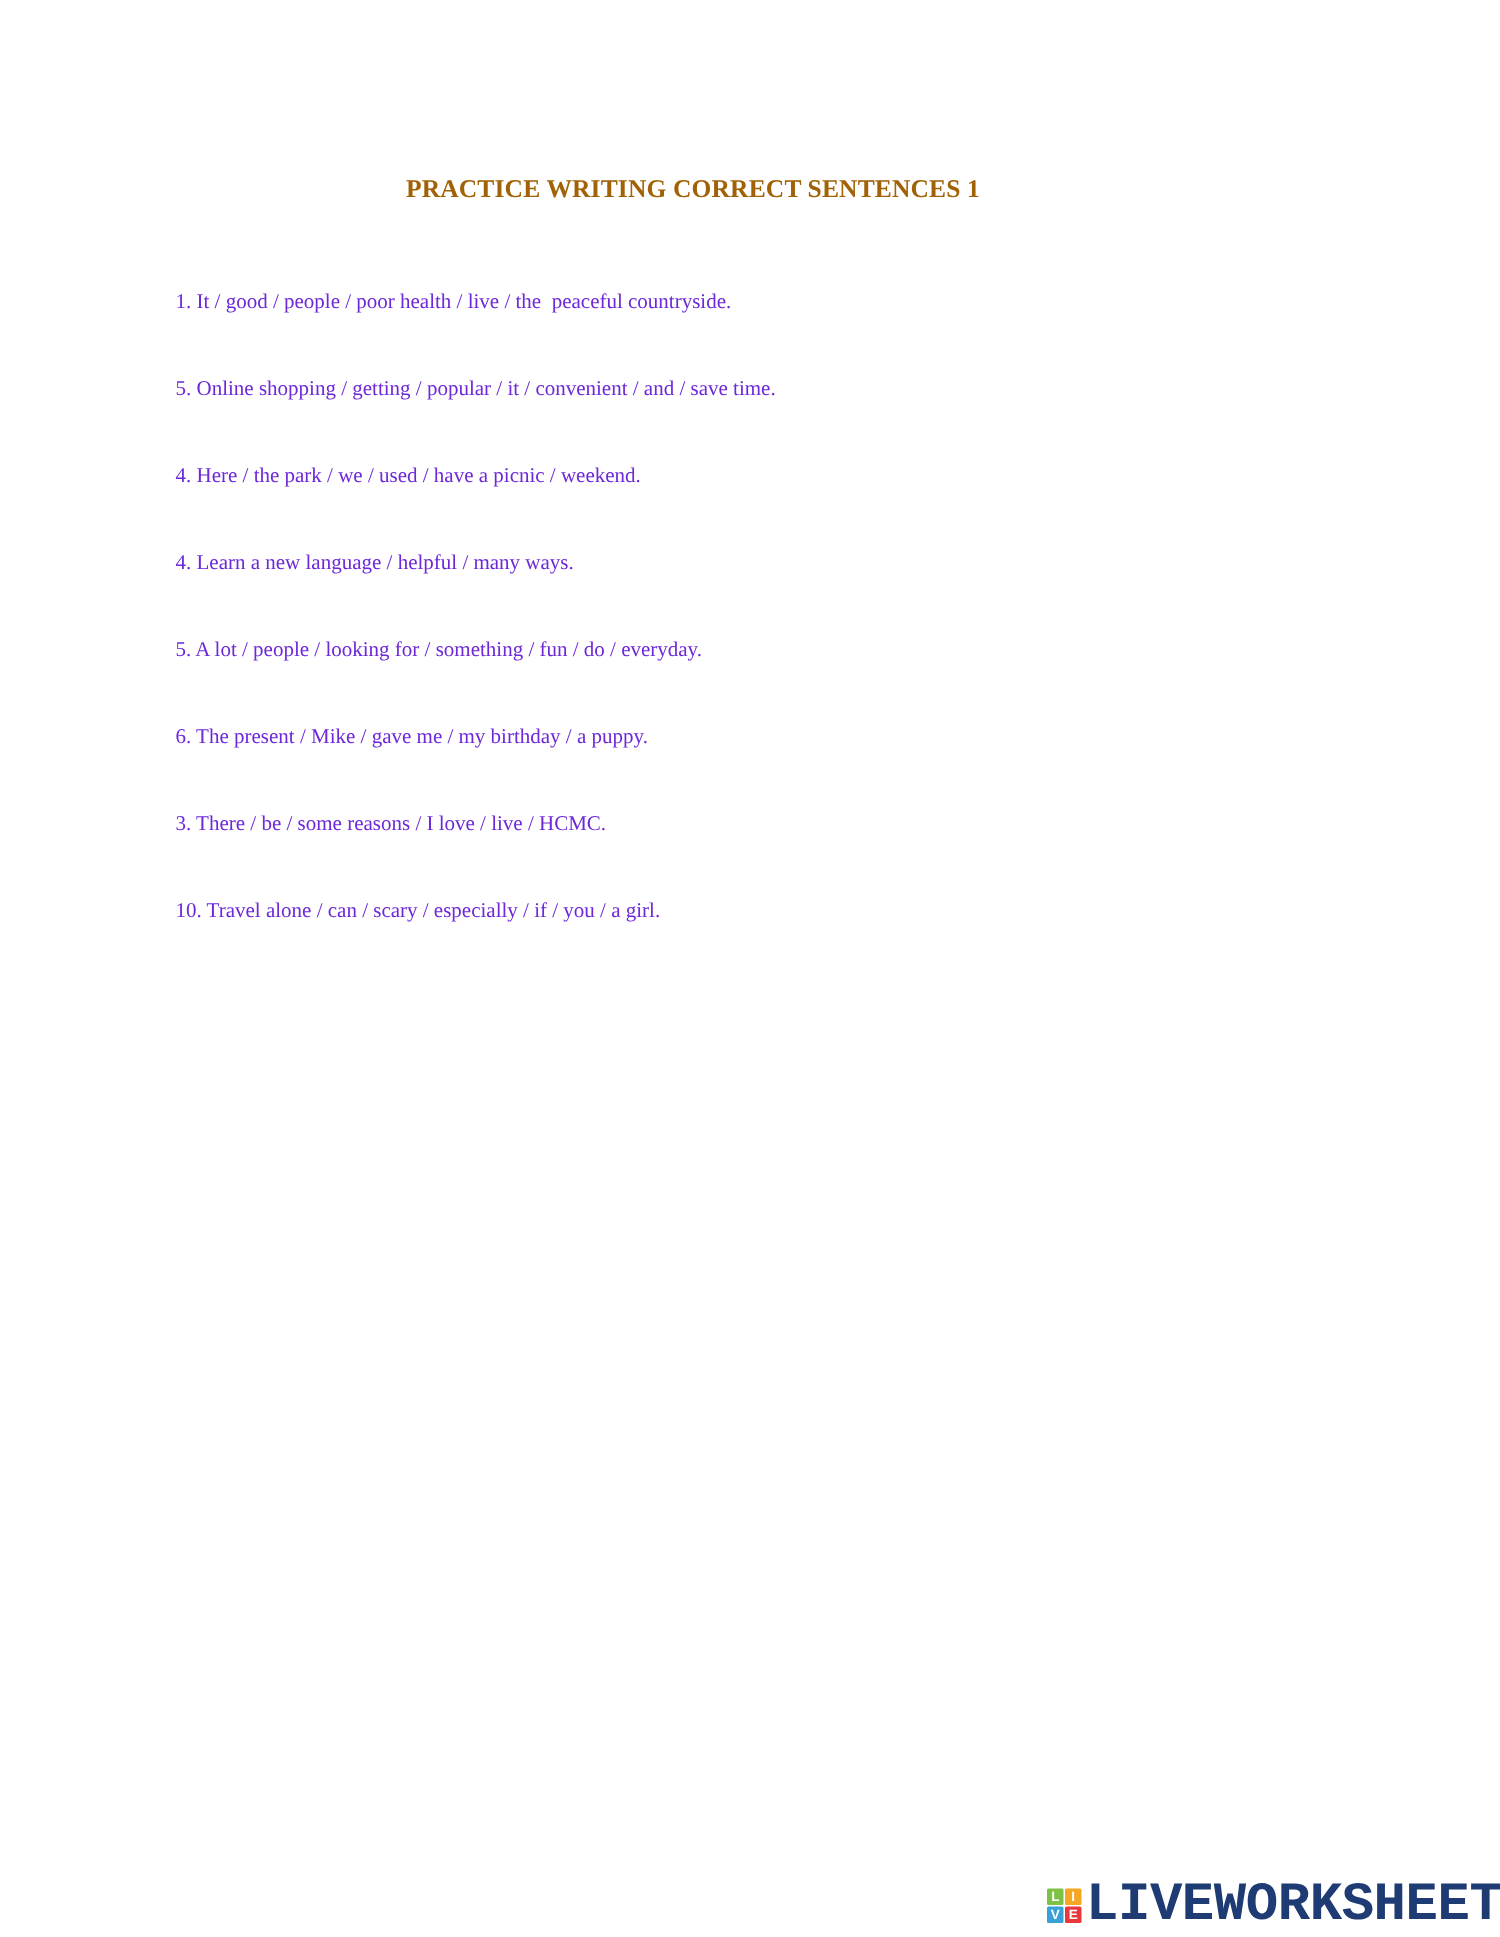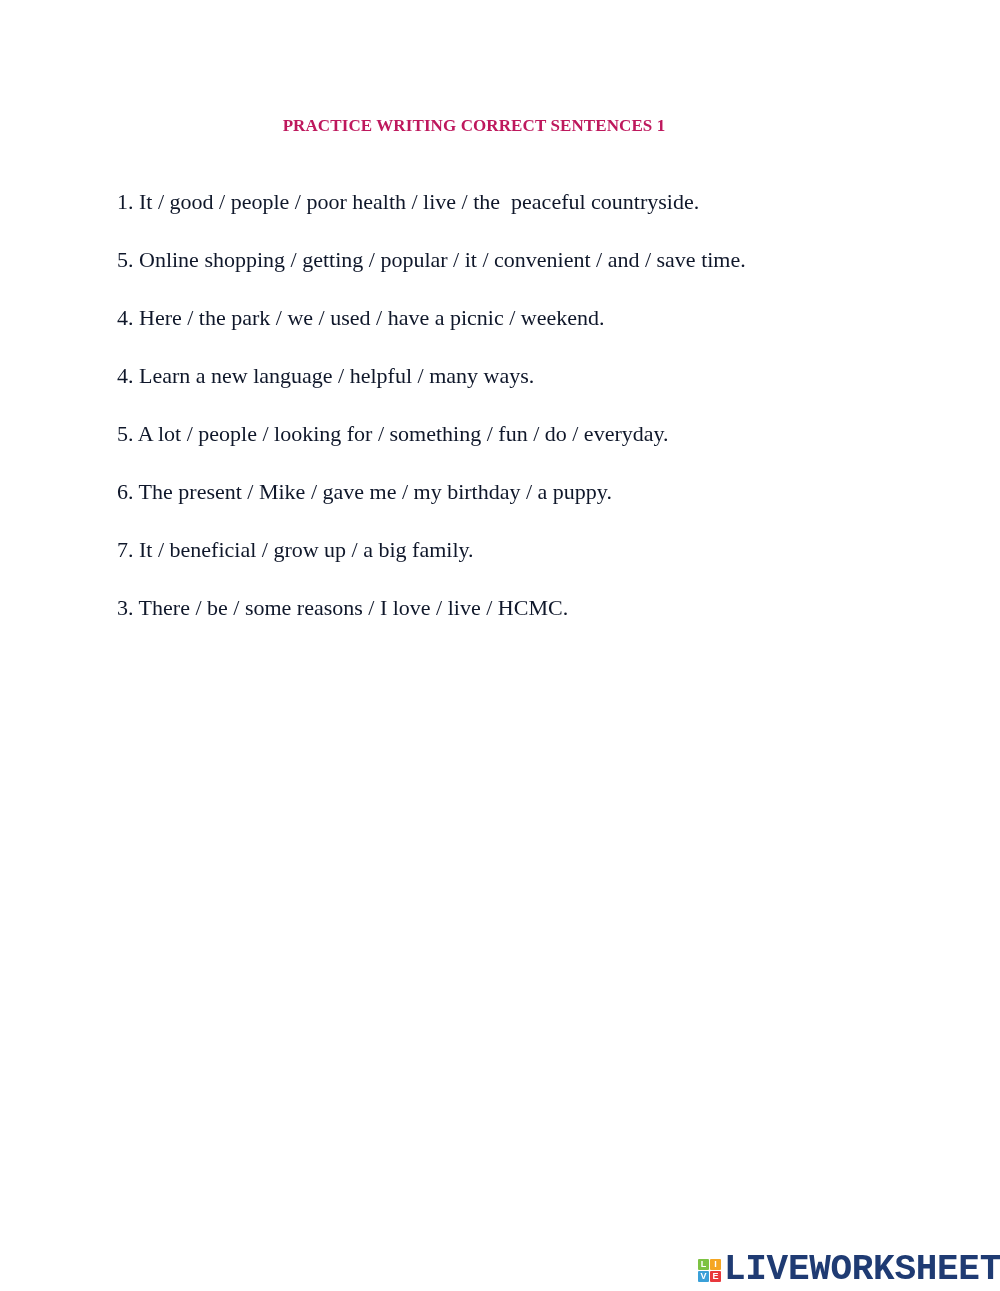--- a/index.html
+++ b/index.html
@@ -11,42 +11,42 @@
       width: 1000px;
       height: 1291px;
       position: relative;
       overflow: hidden;
       font-family: "Liberation Serif", "DejaVu Serif", serif;
       color: #111111;
     }
     .title {
       position: absolute;
       top: 116px;
-      left: 16px;
+      left: 4px;
       width: 916px;
       text-align: center;
       font-weight: bold;
       font-size: 17px;
       letter-spacing: 0.1px;
-      color: #be185d;
+      color: #a16207;
     }
     .items {
       position: absolute;
       top: 191px;
       left: 117px;
       margin: 0;
       padding: 0;
       list-style: none;
     }
     .item {
-      font-size: 22px;
+      font-size: 14px;
       line-height: 22px;
       height: 58px;
       white-space: pre;
-      color: #0f172a;
+      color: #6d28d9;
       font-family: Liberation Serif, serif;
     }
     .logo {
       position: absolute;
       left: 698px;
       top: 1257px;
       height: 26px;
       display: flex;
       align-items: center;
     }
@@ -80,22 +80,22 @@
 
 <div class="title">PRACTICE WRITING CORRECT SENTENCES 1</div>
 
 <ul class="items">
   <li class="item">1. It / good / people / poor health / live / the  peaceful countryside.</li>
   <li class="item">5. Online shopping / getting / popular / it / convenient / and / save time.</li>
   <li class="item">4. Here / the park / we / used / have a picnic / weekend.</li>
   <li class="item">4. Learn a new language / helpful / many ways.</li>
   <li class="item">5. A lot / people / looking for / something / fun / do / everyday.</li>
   <li class="item">6. The present / Mike / gave me / my birthday / a puppy.</li>
-  <li class="item">7. It / beneficial / grow up / a big family.</li>
   <li class="item">3. There / be / some reasons / I love / live / HCMC.</li>
+  <li class="item">10. Travel alone / can / scary / especially / if / you / a girl.</li>
 </ul>
 
 <div class="logo">
   <div class="logo-icon">
     <span style="background:#7dc243">L</span>
     <span style="background:#f5a623">I</span>
     <span style="background:#3aa0d8">V</span>
     <span style="background:#e8383d">E</span>
   </div>
   <span class="logo-text" style="color:#1f3b73">LIVEWORKSHEETS</span>

